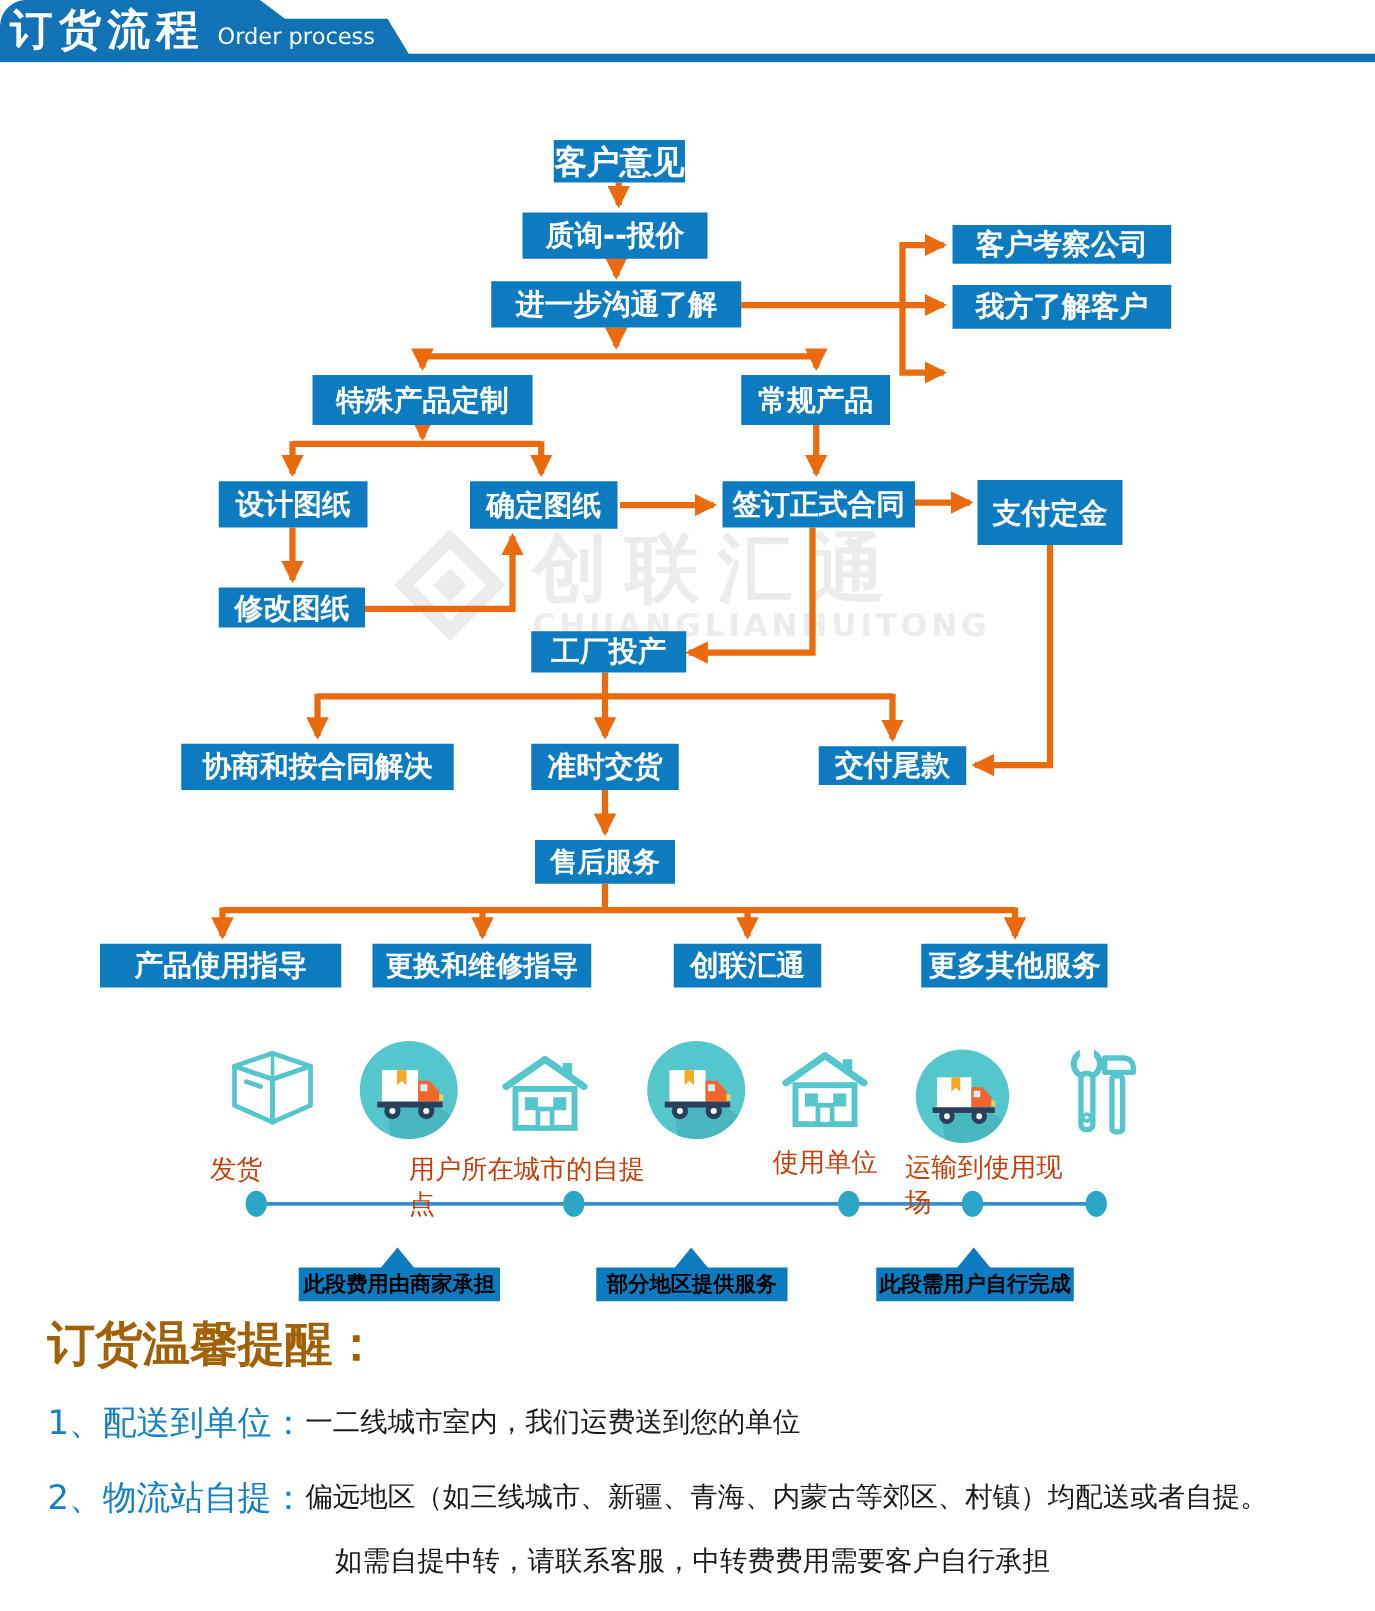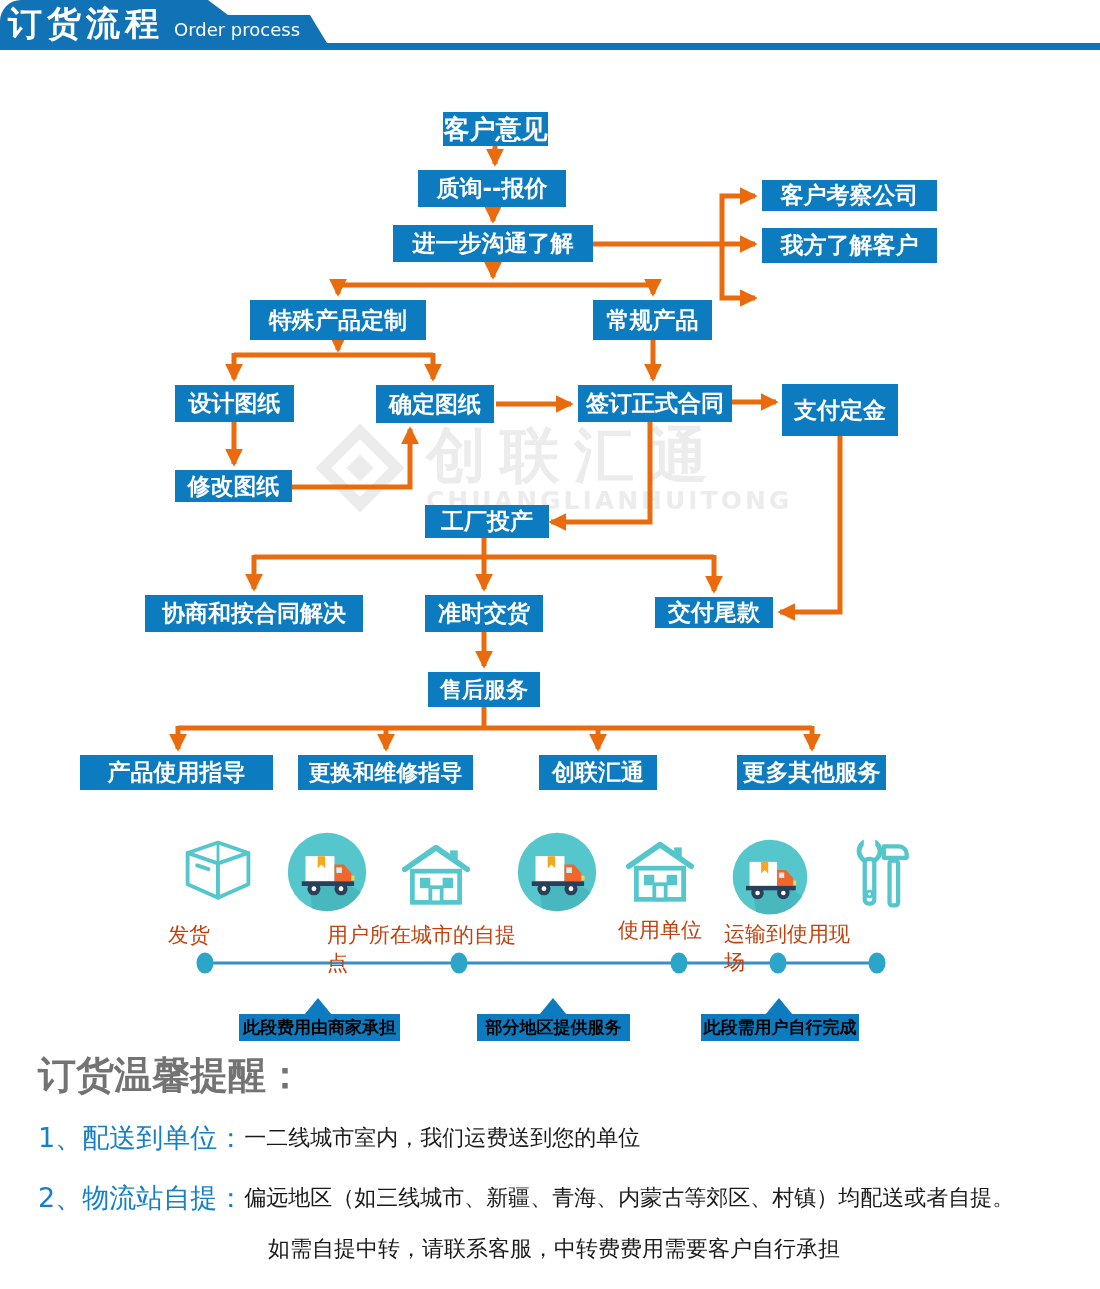--- a/index.html
+++ b/index.html
@@ -28,21 +28,21 @@
   .licon { position:absolute; z-index:2; }
   .station-label { position:absolute; z-index:2; font-size:21px; color:#c2410c; }
 
   
   .callout { position:absolute; z-index:2; background:#0C7BC0; color:#000000; font-size:17px; font-weight:bold;
     display:flex; align-items:center; justify-content:center; height:27px;margin-top:24px; }
   .callout .tri { position:absolute; top:-16px; width:0; height:0;
     border-left:14px solid transparent; border-right:14px solid transparent; border-bottom:17px solid #0C7BC0; }
 
   
-  .notice-heading { position:absolute; left:38px; top:1050px; font-size:38px; font-weight:bold; color:#737373; }
+  .notice-heading { position:absolute; left:38px; top:1050px; font-size:38px; font-weight:bold; color:#a16207; }
   .notice-line { position:absolute; display:flex; align-items:center; }
   .notice-prefix { color:#1480C6; font-size:27px; white-space:nowrap; }
   .notice-text { color:#1a1a1a; font-size:22px; white-space:nowrap; }
 </style>
 </head>
 <body>
 
 <div class="page">
 
   <svg width="0" height="0" style="position:absolute" aria-hidden="true">

